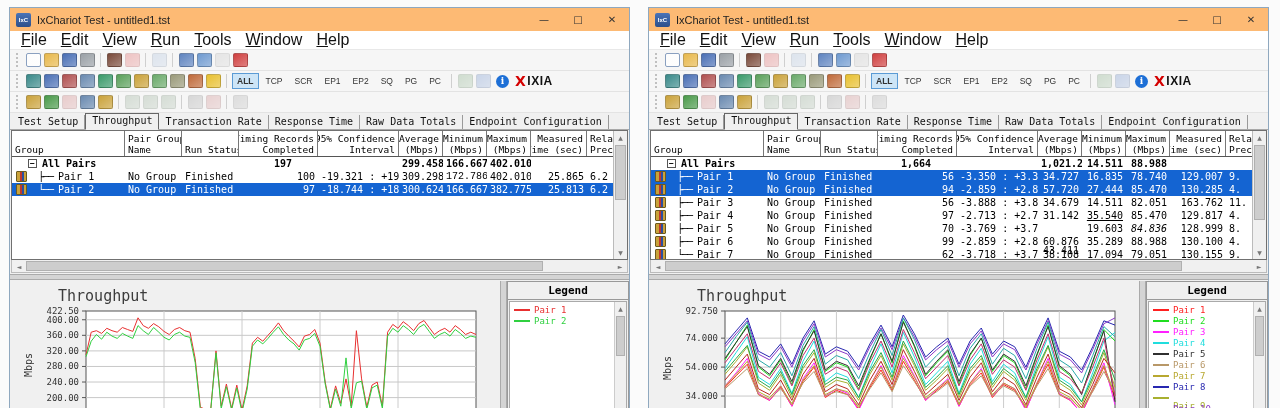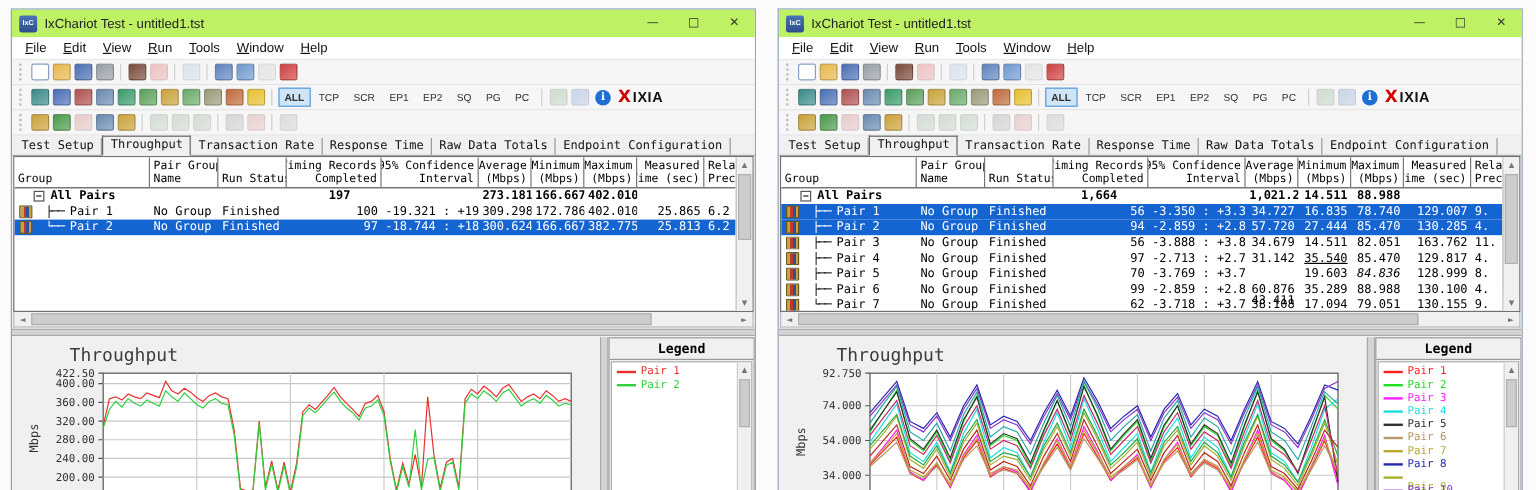--- a/index.html
+++ b/index.html
@@ -3,32 +3,32 @@
 <meta charset="utf-8">
 <style>
   * { margin:0; padding:0; box-sizing:border-box; }
   html,body { width:1280px; height:408px; overflow:hidden; background:#fbfbfb;
               font-family:"Liberation Sans", sans-serif; }
   .window { position:absolute; top:7px; width:621px; height:430px; background:#f0f0f0;
             border:1px solid #8fa8bf; overflow:hidden; }
   #win0 { left:9px; } #win1 { left:648px; }
 
   
-  .titlebar { height:23px; background:#bef264; display:flex; align-items:center; padding-left:6px; }
+  .titlebar { height:23px; background:#fdba74; display:flex; align-items:center; padding-left:6px; }
   .app-icon { width:15px; height:14px; background:linear-gradient(#4a74b8,#2d4f8a); color:#fff;
               font-size:6px; font-weight:bold; display:flex; align-items:center; justify-content:center;
               border-radius:2px; }
   .title-text { font-size:11px; color:#222; margin-left:6px; flex:1; white-space:nowrap; }
   .winbtn { width:34px; height:23px; display:flex; align-items:center; justify-content:center;
             font-size:10px; color:#333; font-family:"DejaVu Sans", sans-serif; }
 
   
   .menubar { height:19px; background:#ffffff; display:flex; align-items:center; padding-left:4px;
              border-bottom:1px solid #e8e8e8; }
-  .menu-item { font-size:11px; color:#111; padding:2px 7px; white-space:nowrap;text-align:center; }
+  .menu-item { font-size:16px; color:#111; padding:2px 7px; white-space:nowrap;text-align:center; }
   .menu-item u { text-decoration:underline; }
 
   
   .toolbar { height:21px; background:#f6f6f6; display:flex; align-items:center; padding-left:6px;
              border-bottom:1px solid #e3e3e3; }
   .tb-handle { width:3px; height:14px; border-left:2px dotted #c0c0c0; margin-right:5px; }
   .tbicon { width:15px; height:14px; border-radius:2px; margin:0 1.5px; flex:none;
             display:flex; align-items:center; justify-content:center; font-size:9px; color:#fff;
             font-family:"DejaVu Sans", sans-serif; }
   .tbicon.disabled { opacity:0.35; }
@@ -220,38 +220,38 @@
         </div>
         <div class="trow bold">
           <div class="group-cell td" style="width: 113px;">
             <div class="minus-box">−</div>
             <div class="grp-label">All Pairs</div>
           </div>
           <div class="td" style="width: 57px;"></div>
           <div class="td" style="width: 57px;"></div>
           <div class="td r" style="width: 79px; padding-right: 26px;">197</div>
           <div class="td r" style="width: 81px;"></div>
-          <div class="td r" style="width: 44px;">273.181</div>
+          <div class="td r" style="width: 44px;">299.458</div>
           <div class="td r" style="width: 44px;">166.667</div>
           <div class="td r" style="width: 44px;">402.010</div>
           <div class="td r" style="width: 56px;"></div>
           <div class="td" style="width: 34px;"></div>
         </div>
         <div class="trow">
           <div class="group-cell td" style="width: 113px;">
             <div class="pair-icon"></div>
             <span class="tree">├──</span>
             <span class="grp-label">Pair 1</span>
           </div>
           <div class="td" style="width: 57px;">No Group</div>
           <div class="td" style="width: 57px;">Finished</div>
           <div class="td r" style="width: 79px;">100</div>
           <div class="td r" style="width: 81px;">-19.321 : +19.321</div>
           <div class="td r" style="width: 44px;">309.298</div>
-          <div class="td r" style="width: 44px;">172.786</div>
+          <div class="td r" style="width: 44px; font-family: Liberation Mono, monospace;">172.786</div>
           <div class="td r" style="width: 44px;">402.010</div>
           <div class="td r" style="width: 56px;">25.865</div>
           <div class="td" style="width: 34px;">6.2</div>
         </div>
         <div class="trow selected">
           <div class="group-cell td" style="width: 113px;">
             <div class="pair-icon"></div>
             <span class="tree">└──</span>
             <span class="grp-label">Pair 2</span>
           </div>

